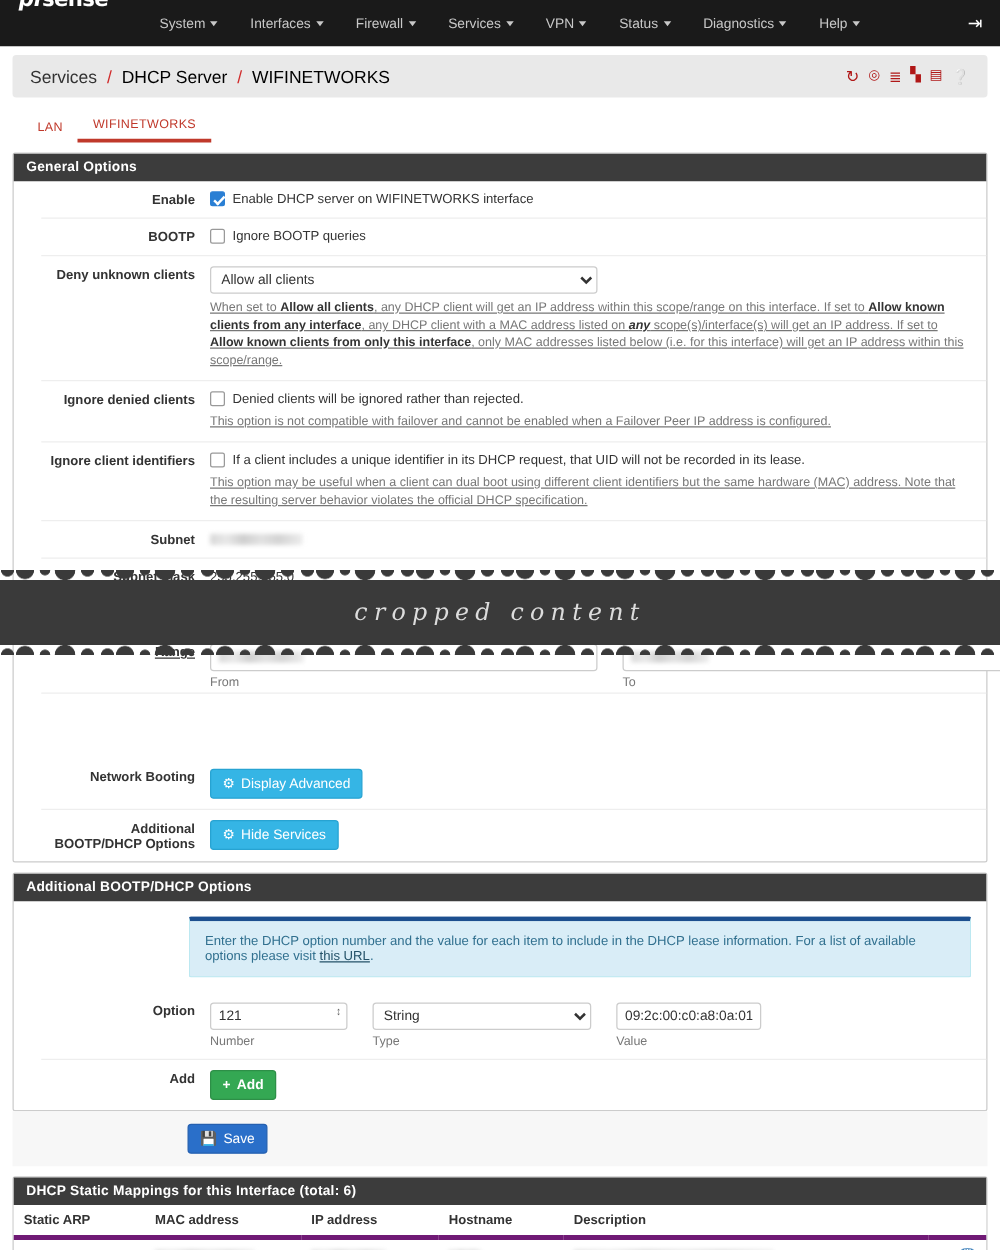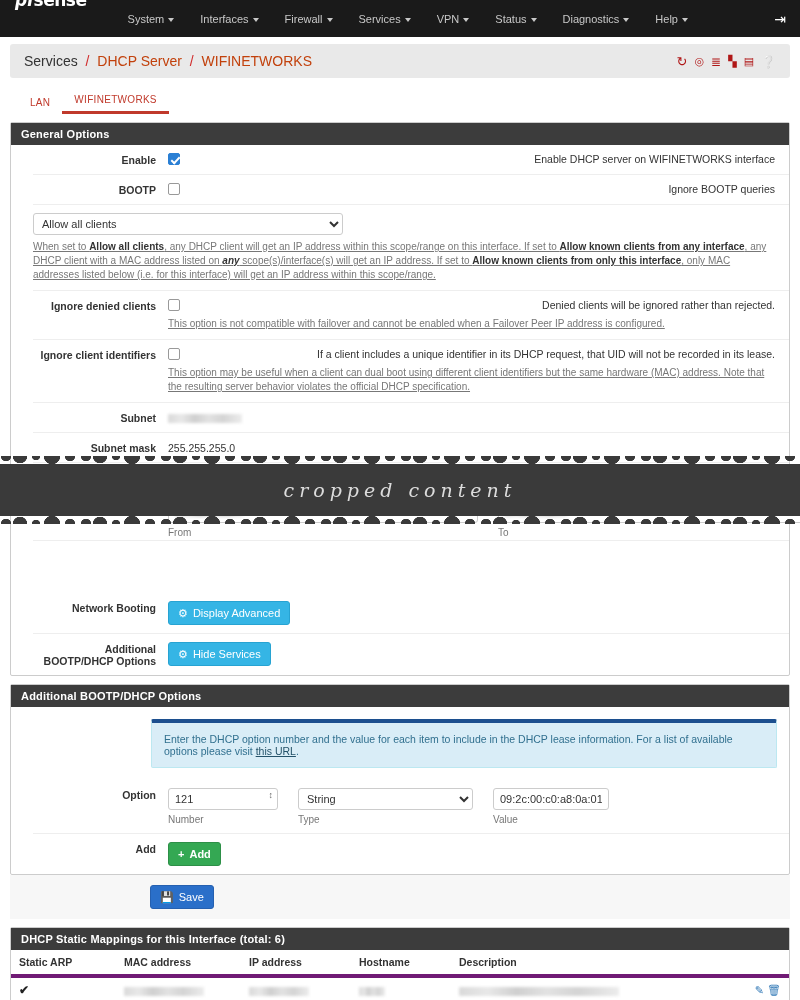--- a/index.html
+++ b/index.html
@@ -50,21 +50,21 @@
   
   .breadcrumb-wrap { padding:7px 10px 0 10px; background:#ffffff; }
   .breadcrumb {
     background:#e9e9e9; border-radius:3px;
     padding:9px 14px; display:flex; align-items:center;
     position:relative; height:34px;
   }
   .bc-text { font-size:14px; }
   .bc-static { color:#333; }
   .bc-sep { color:#d12b2b; margin:0 4px; }
-  .bc-link { color:#c2410c; cursor:pointer; }
+  .bc-link { color:#000000; cursor:pointer; }
   .bc-icons {
     position:absolute; right:14px; top:50%; transform:translateY(-50%);
     display:flex; gap:7px; align-items:center;
     color:#b01717; font-size:12px;
   }
   .bc-icons span { cursor:pointer; line-height:1; display:inline-block; }
 
   
   .tabs {
     display:flex; padding:0 18px; margin-top:10px;
@@ -97,21 +97,21 @@
   .flabel {
     width:135px; min-width:135px; text-align:right;
     padding:1px 12px 0 0; font-weight:bold; font-size:10.5px; color:#333;
   }
   .flabel.ul { text-decoration:underline; }
   .fctl { flex:1; padding-right:14px; }
   .help {
     color:#777; font-size:10px; line-height:14px; margin-top:5px;text-decoration:underline;
   }
   .help b { color:#333; }
-  .chk-line { display:flex; align-items:flex-start; gap:6px;justify-content:space-between; }
+  .chk-line { display:flex; align-items:flex-start; gap:6px; }
   .checkbox {
     width:12px; height:12px; border:1px solid #999; border-radius:2px;
     background:#fff; display:inline-block; flex:none; margin-top:0px;
   }
   .checkbox.checked {
     background:#2a7fd4; border-color:#2a7fd4;
     position:relative;
   }
   .checkbox.checked:after {
     content:""; position:absolute; left:3.5px; top:0.5px;
@@ -258,20 +258,21 @@
       <div class="flabel">BOOTP</div>
       <div class="fctl">
         <div class="chk-line">
           <span class="checkbox"></span>
           <span class="chk-label">Ignore BOOTP queries</span>
         </div>
       </div>
     </div>
 
     <div class="frow">
+      <div class="flabel">Deny unknown clients</div>
       <div class="fctl">
         <select class="pf-select">
           <option>Allow all clients</option>
         </select>
         <div class="help"><span>When set to </span><b>Allow all clients</b><span>, any DHCP client will get an IP address within this scope/range on this interface. If set to </span><b>Allow known clients from any interface</b><span>, any DHCP client with a MAC address listed on </span><b><i>any</i></b><span> scope(s)/interface(s) will get an IP address. If set to </span><b>Allow known clients from only this interface</b><span>, only MAC addresses listed below (i.e. for this interface) will get an IP address within this scope/range.</span></div>
       </div>
     </div>
 
     <div class="frow">
       <div class="flabel">Ignore denied clients</div>

